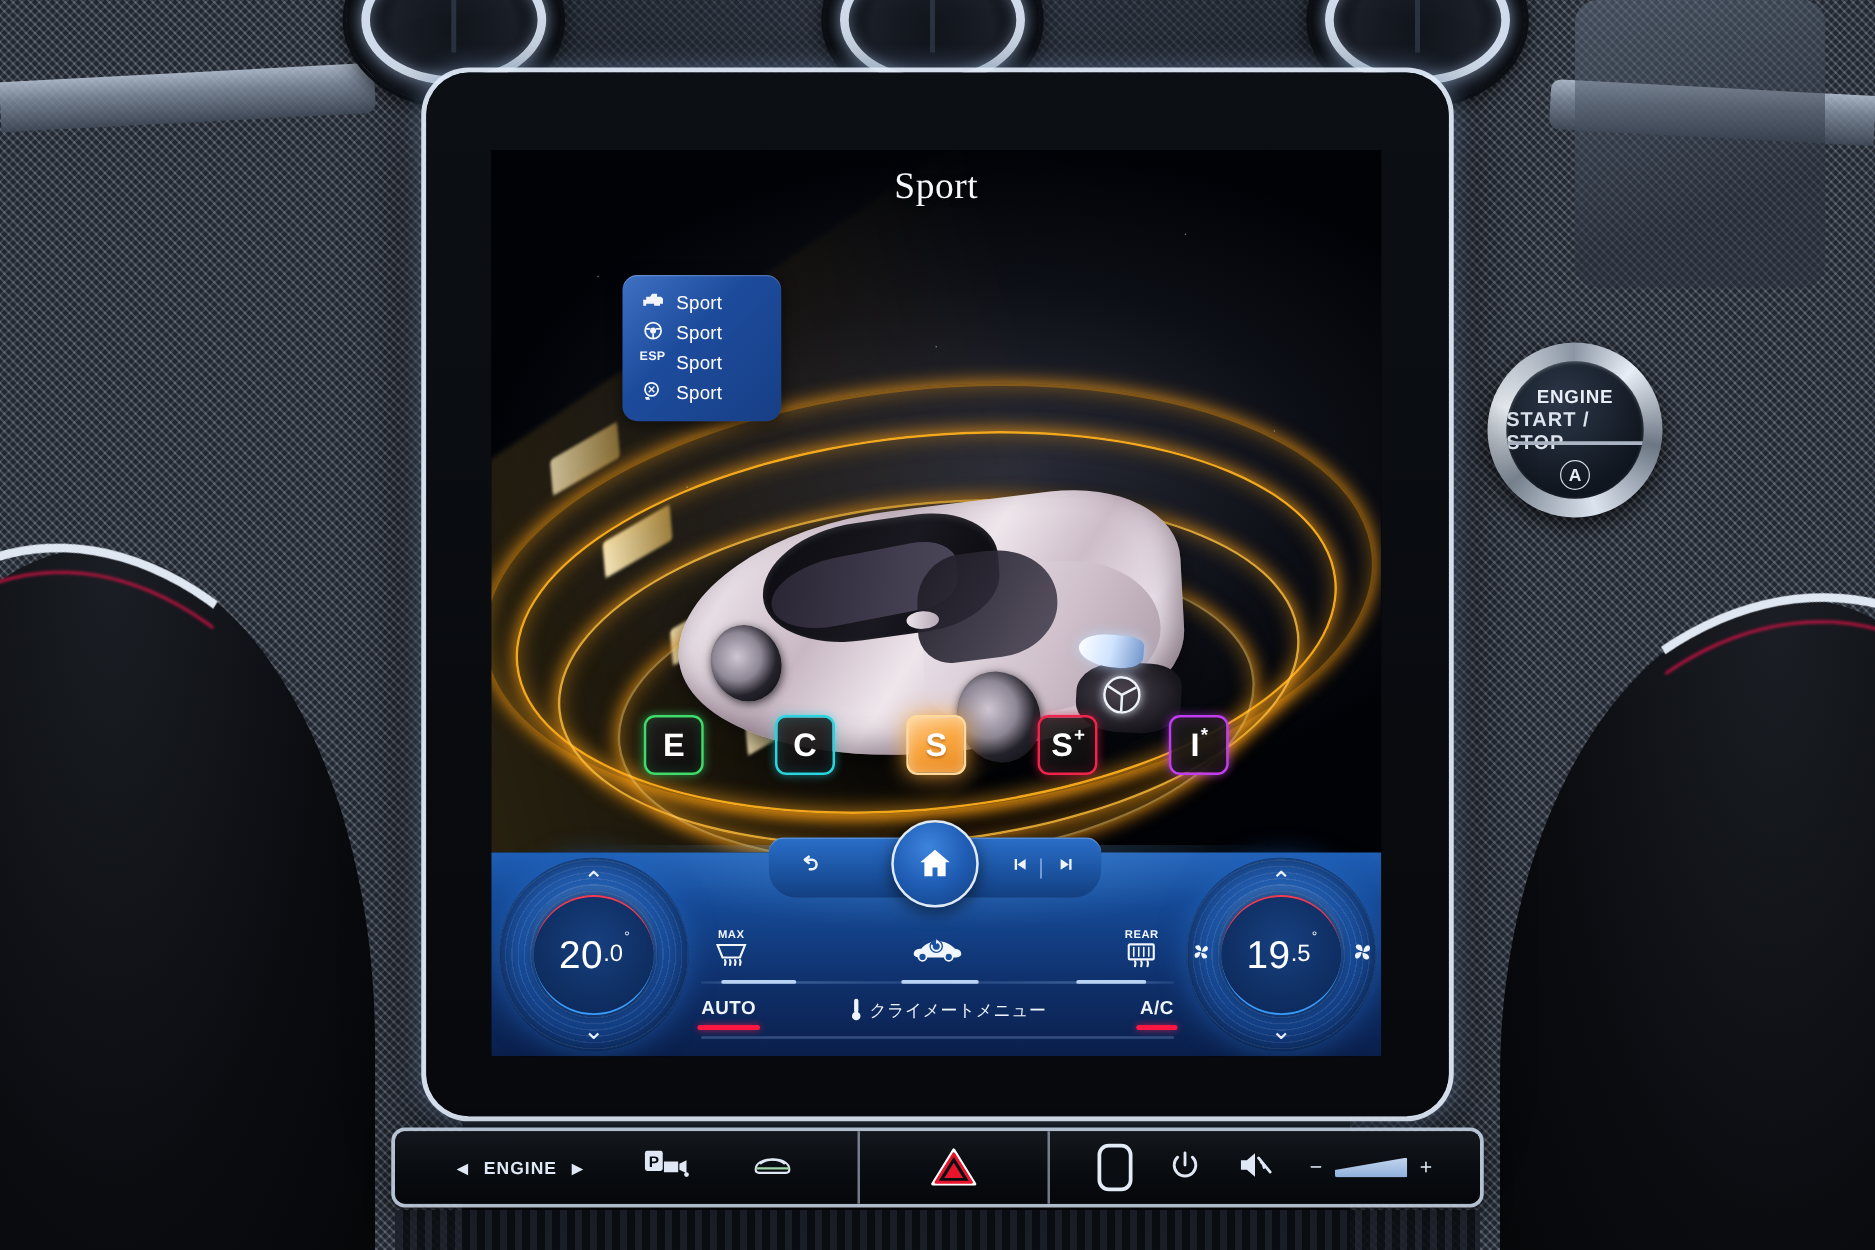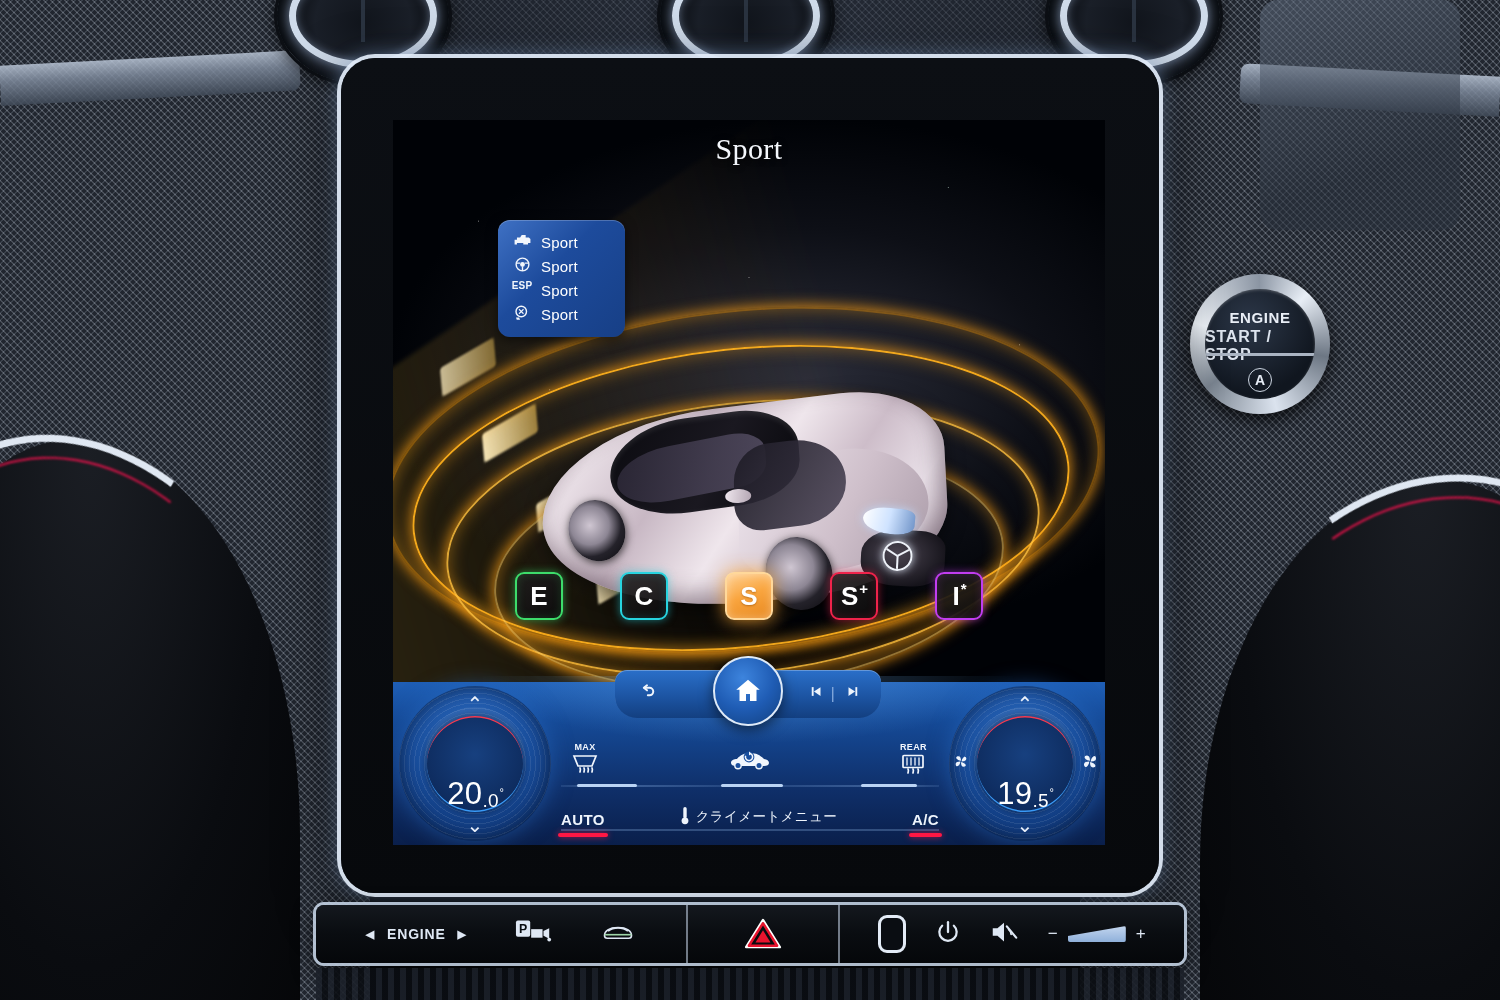--- a/index.html
+++ b/index.html
@@ -365,21 +365,21 @@
   }
   .dial.left  { left: 6px; }
   .dial.right { right: 4px; }
   .dial .core {
     width: 96px; height: 96px; border-radius: 50%;
     background: radial-gradient(circle at 50% 40%, #17407f 0%, #0e2c5f 70%, #0a2250 100%);
     box-shadow:
       inset 0 2px 0 -0.5px rgba(255,60,80,.95),
       inset 0 -2px 0 -0.5px rgba(60,160,255,.95),
       0 0 10px rgba(0,0,0,.5);
-    display:flex; align-items:flex-end; justify-content:center;
+    display:flex; align-items:center; justify-content:center;
     position:relative;
   }
   .dial .t-int { color:#fff; font-size: 31px; font-weight:400; letter-spacing:.5px; }
   .dial .t-dec { color:#fff; font-size: 19px; font-weight:400; }
   .dial .t-deg { color:#fff; font-size: 11px; position:relative; top:-14px; left:1px; }
   .dial .chev { position:absolute; left:50%; transform:translateX(-50%); color:#eaf1fb; font-size: 20px; }
   .dial .chev.up   { top: 6px; }
   .dial .chev.down { bottom: 4px; }
   .dial .fan { position:absolute; top:50%; transform:translateY(-50%); color:#eef4fc; font-size: 17px;}
   .dial .fan.f-l { left: 4px; }
@@ -400,21 +400,21 @@
     background: linear-gradient(90deg, rgba(150,190,240,.12), rgba(150,190,240,.35) 12%, rgba(150,190,240,.12) 50%, rgba(150,190,240,.35) 88%, rgba(150,190,240,.12));
   }
   #track1 .seg { position:absolute; top:-1px; height:3px; background:#b9d3f4; border-radius:2px; }
   #track1 .s1 { left: 16px; width: 60px; }
   #track1 .s2 { left: 160px; width: 62px; }
   #track1 .s3 { left: 300px; width: 56px; }
 
   
   #climate-labels {
     position:absolute; left: 168px; top: 116px; width: 378px; height: 30px;
-    display:flex; align-items:flex-end; justify-content:space-between;
+    display:flex; align-items:flex-start; justify-content:space-between;
     color:#eef4fc;
   }
   .clab { font-size: 15px; font-weight:700; letter-spacing:.4px; position:relative; }
   .clab.jp { font-weight:400; font-size: 13.5px; display:flex; align-items:center; gap:6px; }
   .clab .underline {
     position:absolute; left:-3px; right:-3px; bottom:-9px; height: 4px;
     border-radius:2px; background:#ff1744; box-shadow: 0 0 6px rgba(255,23,68,.7);
   }
   #track2 {
     position:absolute; left: 168px; top: 147px; width: 378px; height: 2px;

